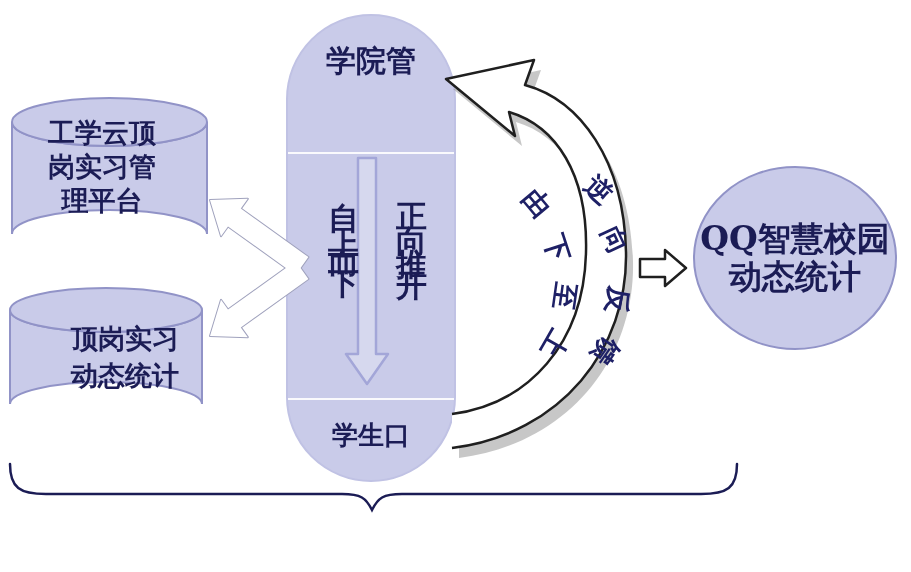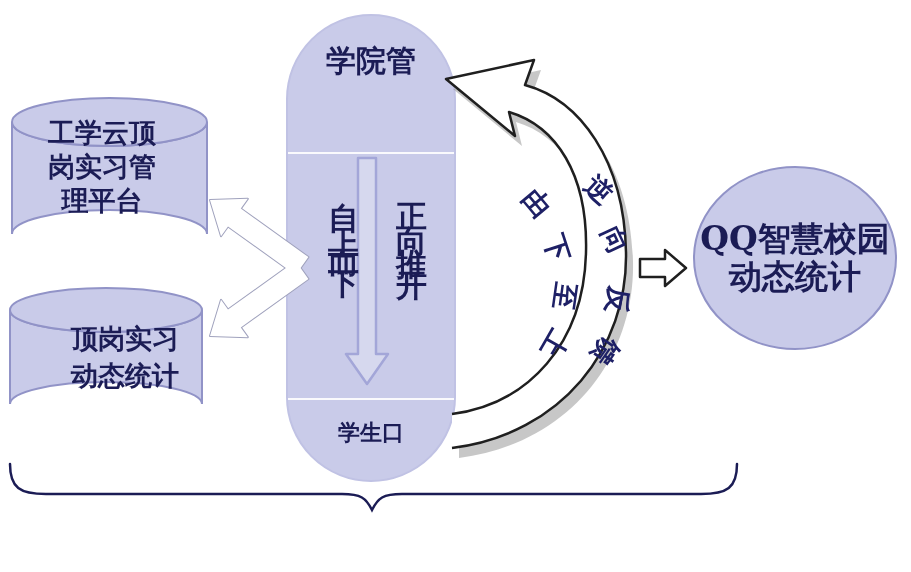--- a/index.html
+++ b/index.html
@@ -27,21 +27,21 @@
   }
   .divider{position:absolute;left:0;width:100%;height:2px;background:rgba(255,255,255,.9);}
   .divider.d1{top:136px;}
   .divider.d2{top:382px;}
 
   
   .txt{position:absolute;font-weight:700;color:var(--text-color,#1b1c55);}
   .center{text-align:center;}
   .line{display:block;}
   .cap-top{left:286px;top:42px;width:170px;font-size:30px;line-height:38px;}
-  .cap-bottom{left:286px;top:418px;width:170px;font-size:22px;}
+  .cap-bottom{left:286px;top:418px;width:170px;font-size:26px;}
   .vtext{writing-mode:vertical-rl;text-orientation:upright;font-size:31px;letter-spacing:23px;top:178px;}
   .v-left{left:323px;}
   .v-right{left:391px;}
   .db1{left:14px;top:116px;width:176px;font-size:27px;line-height:34px;}
   .db2{left:10px;top:320px;width:230px;font-size:27px;line-height:37px;}
   .survey-txt{left:694px;top:220px;width:202px;font-size:33px;line-height:38px;}
   .brace-label{left:238px;top:526px;width:274px;font-size:31px;}
   .curve-char{
     position:absolute;font-weight:700;font-size:27px;
     color:var(--curve-text-color,#1e2066);transform-origin:center center;

